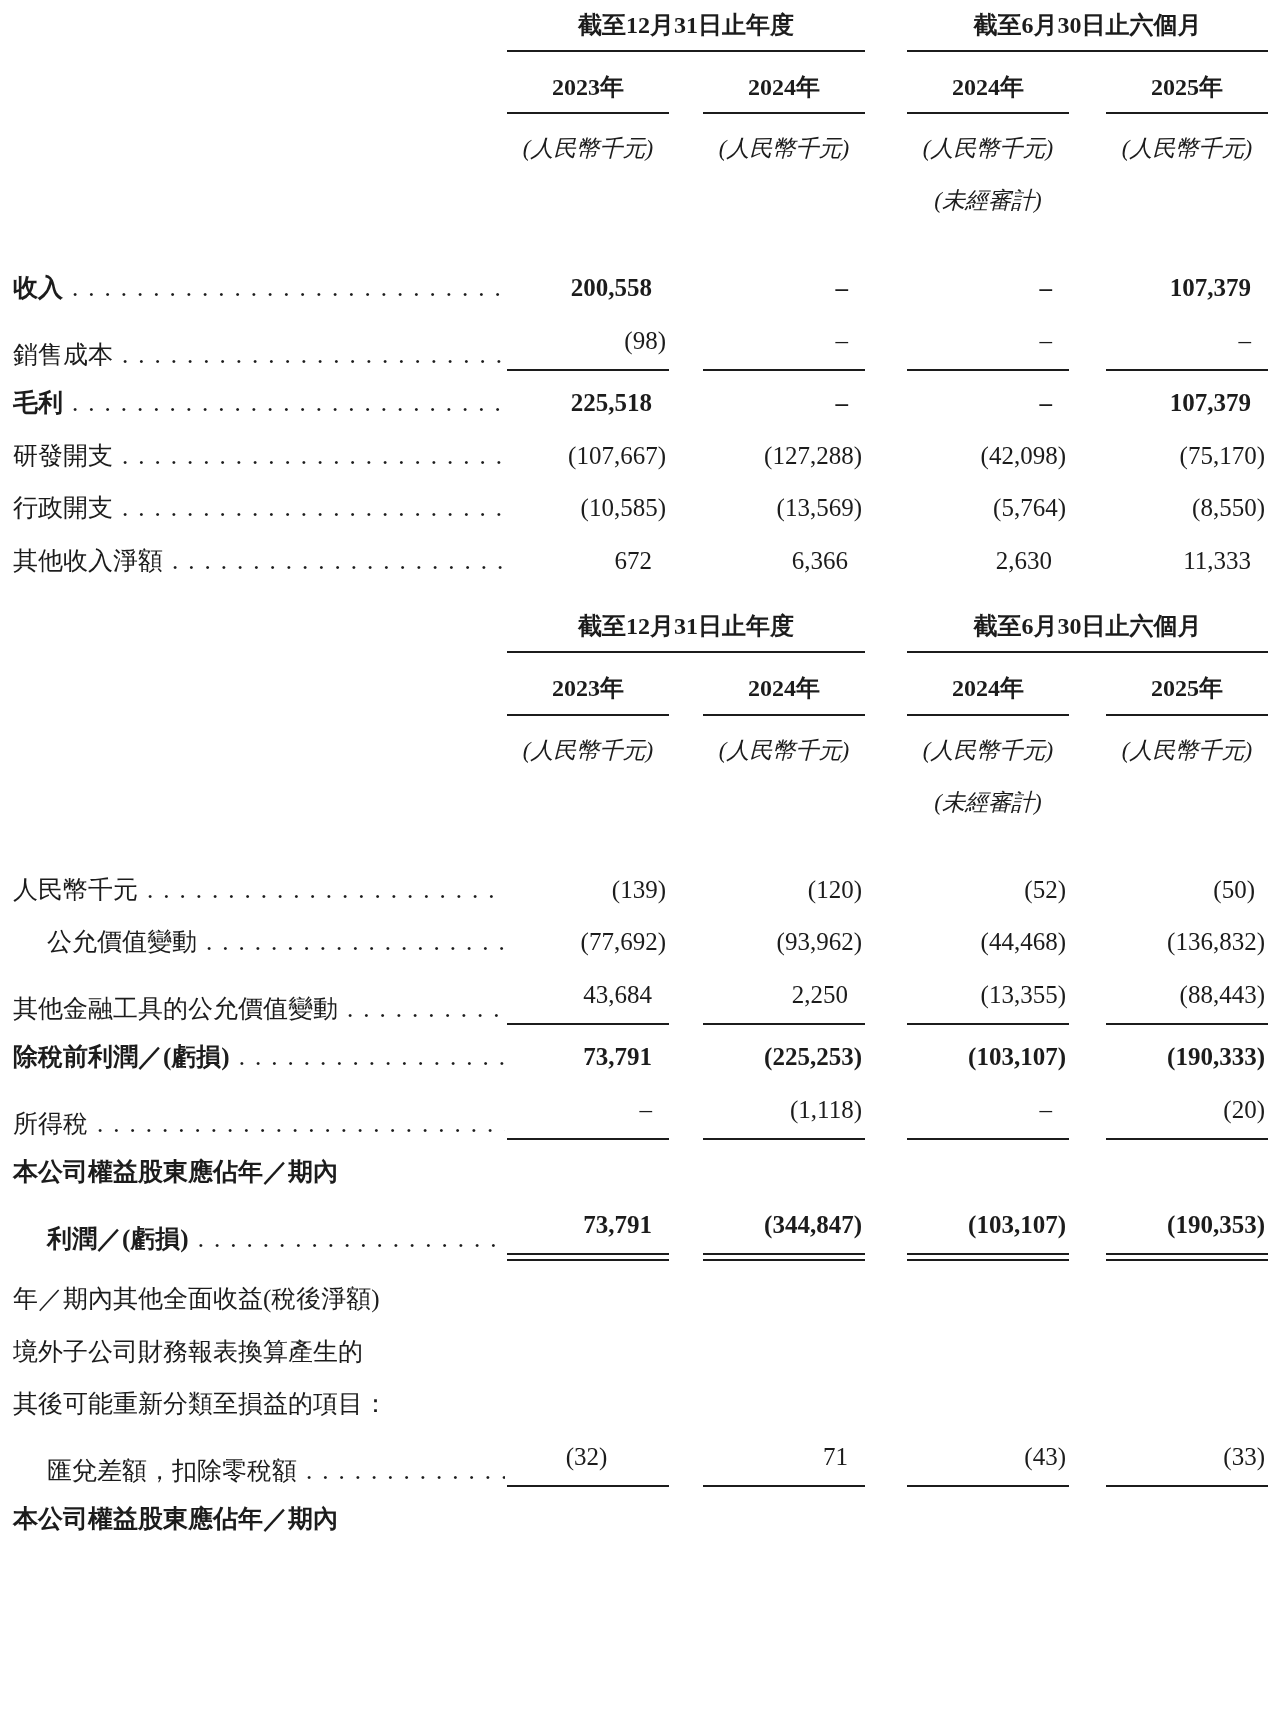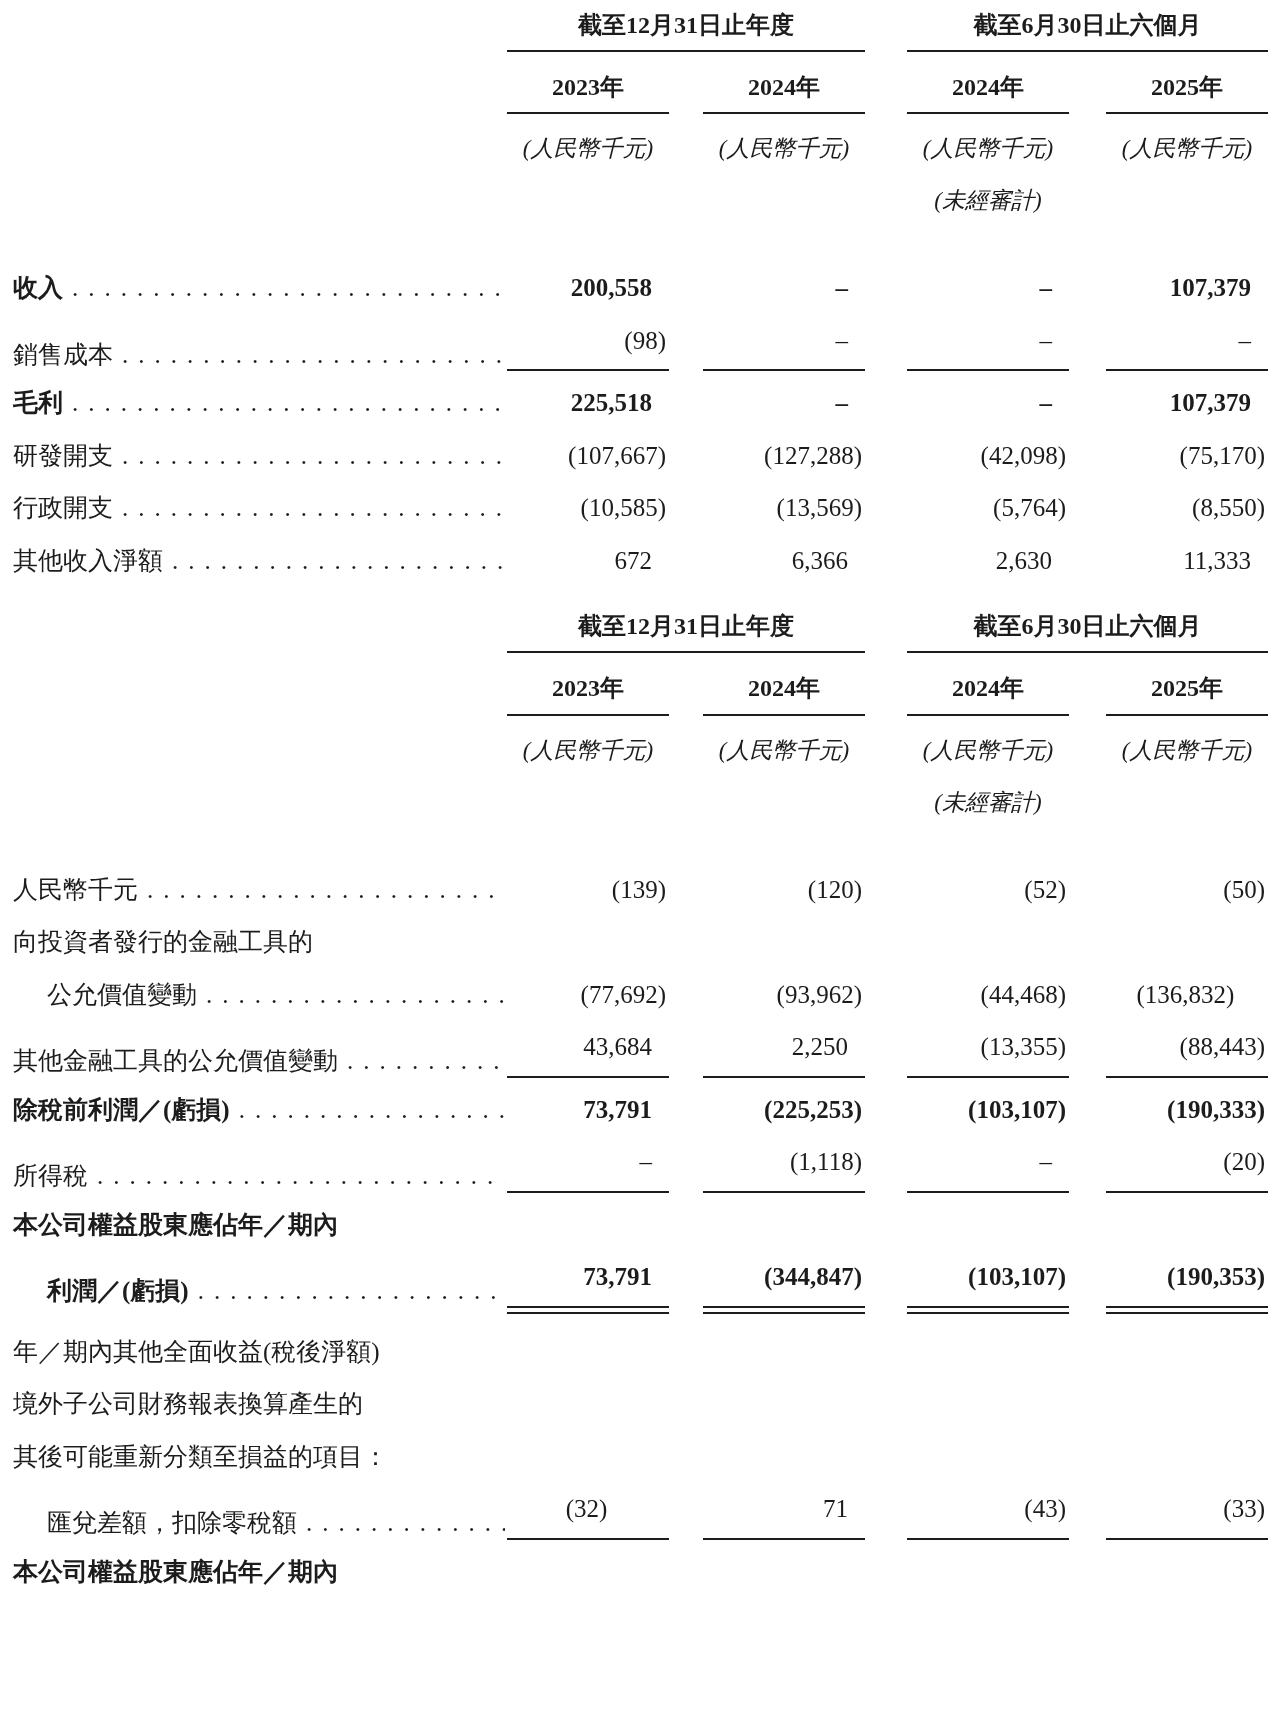--- a/index.html
+++ b/index.html
@@ -383,36 +383,22 @@
         <td class="gap"></td>
         <td class="num">
           <div class="num-inner" style="padding-right: 3px;">(120)</div>
         </td>
         <td class="gap"></td>
         <td class="num">
           <div class="num-inner" style="padding-right: 3px;">(52)</div>
         </td>
         <td class="gap"></td>
         <td class="num">
-          <div class="num-inner" style="padding-right: 3px;">(50)</div>
-        </td>
-      </tr>
-      <tr>
-        <td class="lbl-cell">
-          <div class="lblwrap">
-            <span class="lab">向投資者發行的金融工具的</span>
-          </div>
-        </td>
-        <td class="num"></td>
-        <td class="gap"></td>
-        <td class="num"></td>
-        <td class="gap"></td>
-        <td class="num"></td>
-        <td class="gap"></td>
-        <td class="num"></td>
+          <div class="num-inner" style="padding-right: 13px;">(50)</div>
+        </td>
       </tr>
       <tr>
         <td class="lbl-cell">
           <div class="lblwrap">
             <span class="lab ind">公允價值變動</span>
             <span class="leader"></span>
           </div>
         </td>
         <td class="num">
           <div class="num-inner" style="padding-right: 3px;">(77,692)</div>
@@ -420,21 +406,21 @@
         <td class="gap"></td>
         <td class="num">
           <div class="num-inner" style="padding-right: 3px;">(93,962)</div>
         </td>
         <td class="gap"></td>
         <td class="num">
           <div class="num-inner" style="padding-right: 3px;">(44,468)</div>
         </td>
         <td class="gap"></td>
         <td class="num">
-          <div class="num-inner" style="padding-right: 3px; text-align: center;">(136,832)</div>
+          <div class="num-inner" style="padding-right: 3px;">(136,832)</div>
         </td>
       </tr>
       <tr class="rule-s">
         <td class="lbl-cell">
           <div class="lblwrap">
             <span class="lab">其他金融工具的公允價值變動</span>
             <span class="leader"></span>
           </div>
         </td>
         <td class="num">

